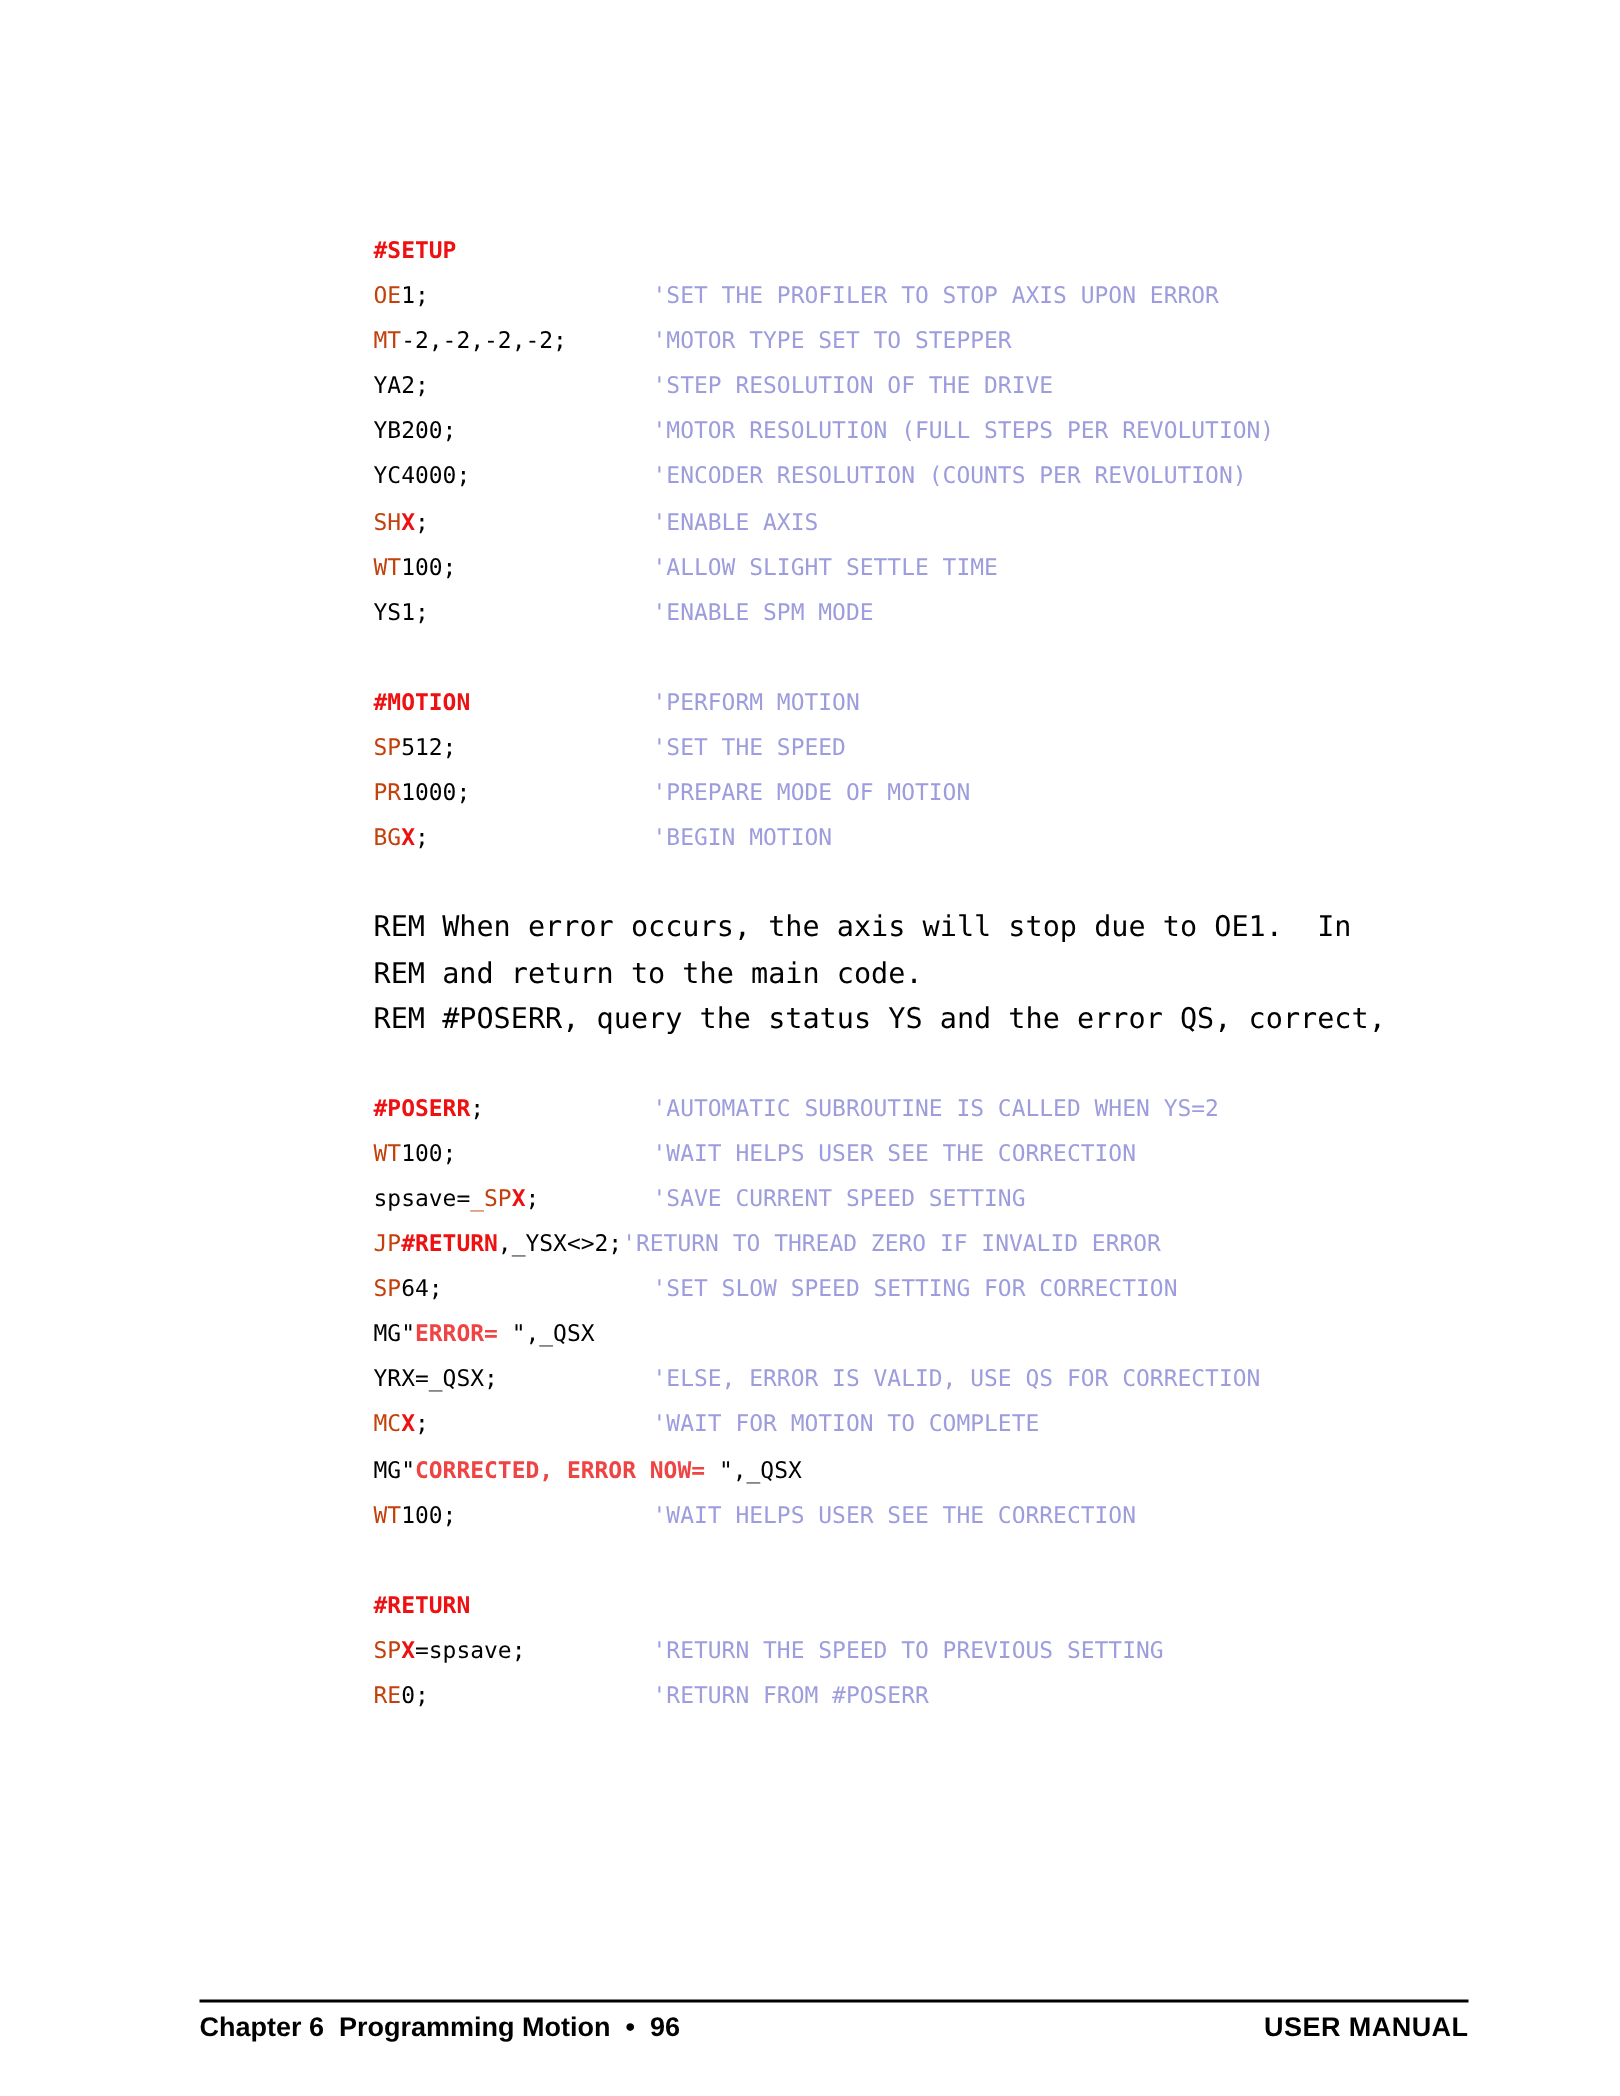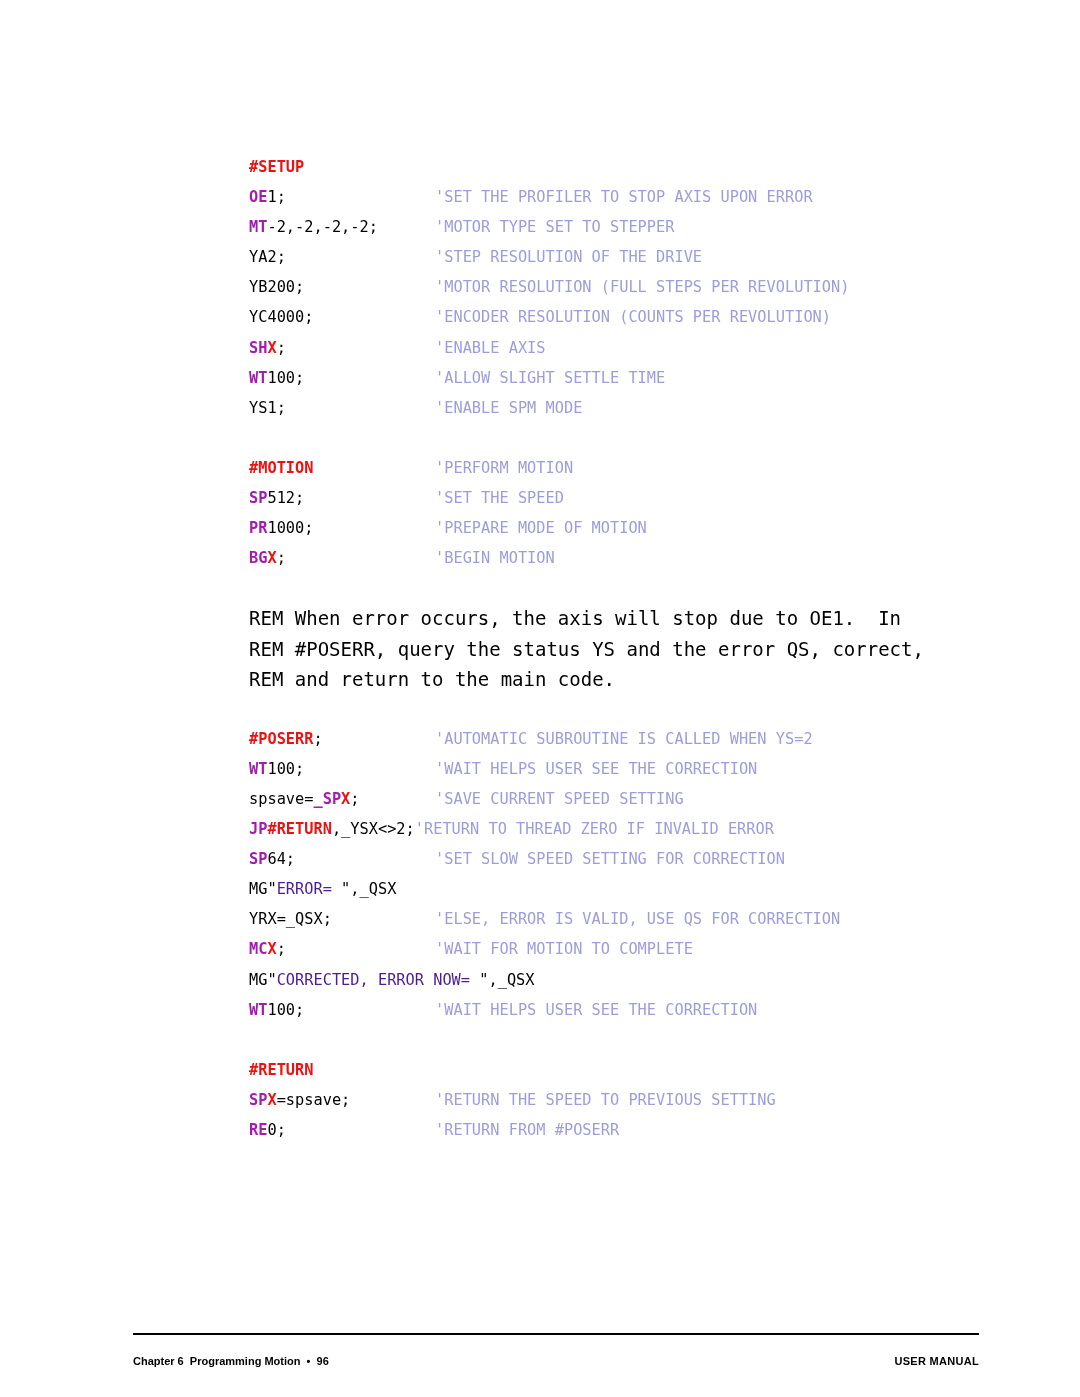--- a/index.html
+++ b/index.html
@@ -40,23 +40,23 @@
     white-space: pre;
     color: #000000;
     letter-spacing: 0px;
   }
   .code-line.blank { height: 30.1px; }
 
   
   .tok { white-space: pre; }
 
   .c-black   { color: #000000; }
-  .c-blue    { color: #a21caf; font-weight: 700; }
+  .c-blue    { color: #c2410c; font-weight: 400; }
   .c-red     { color: #EE1111; font-weight: 700; }
-  .c-green   { color: #4c1d95; font-weight: 400; }
+  .c-green   { color: #ef4444; font-weight: 700; }
   .c-comment { color: #9D9DDD; }
 
   
   .codecol {
     display: inline-block;
     width: 186px;
     vertical-align: baseline;
     white-space: pre;
     overflow: visible;
   }
@@ -80,24 +80,24 @@
     height: 0;
     border-top: 2px solid #000000;
   }
   #footer {
     position: absolute;
     left: 133px;
     top: 1313px;
     width: 846px;
     height: 26px;
     display: flex;
-    align-items: flex-end;
+    align-items: flex-start;
     justify-content: space-between;
     font-family: "Liberation Sans", sans-serif;
-    font-size: 11px;
+    font-size: 18px;
     font-weight: 700;
     color: #000000;
   }
   #footer-left { white-space: pre; }
   #footer-right { white-space: pre; letter-spacing: 0.3px; }
 </style>
 </head>
 <body>
 
 <div id="page">
@@ -112,22 +112,22 @@
       <div class="code-line"><span class="codecol"><span class="tok c-blue">SH</span><span class="tok c-red">X</span><span class="tok c-black">;</span></span><span class="tok c-comment">'ENABLE AXIS</span></div>
       <div class="code-line"><span class="codecol"><span class="tok c-blue">WT</span><span class="tok c-black">100;</span></span><span class="tok c-comment">'ALLOW SLIGHT SETTLE TIME</span></div>
       <div class="code-line"><span class="codecol"><span class="tok c-black">YS1;</span></span><span class="tok c-comment">'ENABLE SPM MODE</span></div>
       <div class="code-line blank"></div>
       <div class="code-line"><span class="codecol"><span class="tok c-red">#MOTION</span></span><span class="tok c-comment">'PERFORM MOTION</span></div>
       <div class="code-line"><span class="codecol"><span class="tok c-blue">SP</span><span class="tok c-black">512;</span></span><span class="tok c-comment">'SET THE SPEED</span></div>
       <div class="code-line"><span class="codecol"><span class="tok c-blue">PR</span><span class="tok c-black">1000;</span></span><span class="tok c-comment">'PREPARE MODE OF MOTION</span></div>
       <div class="code-line"><span class="codecol"><span class="tok c-blue">BG</span><span class="tok c-red">X</span><span class="tok c-black">;</span></span><span class="tok c-comment">'BEGIN MOTION</span></div>
       <div class="code-line blank"></div>
       <div class="prose-line"><span class="tok c-black">REM When error occurs, the axis will stop due to OE1.  In</span></div>
+      <div class="prose-line"><span class="tok c-black">REM and return to the main code.</span></div>
       <div class="prose-line"><span class="tok c-black">REM #POSERR, query the status YS and the error QS, correct,</span></div>
-      <div class="prose-line"><span class="tok c-black">REM and return to the main code.</span></div>
       <div class="code-line blank"></div>
       <div class="code-line"><span class="codecol"><span class="tok c-red">#POSERR</span><span class="tok c-black">;</span></span><span class="tok c-comment">'AUTOMATIC SUBROUTINE IS CALLED WHEN YS=2</span></div>
       <div class="code-line"><span class="codecol"><span class="tok c-blue">WT</span><span class="tok c-black">100;</span></span><span class="tok c-comment">'WAIT HELPS USER SEE THE CORRECTION</span></div>
       <div class="code-line"><span class="codecol"><span class="tok c-black">spsave=</span><span class="tok c-blue">_SP</span><span class="tok c-red">X</span><span class="tok c-black">;</span></span><span class="tok c-comment">'SAVE CURRENT SPEED SETTING</span></div>
       <div class="code-line"><span class="codecol wide"><span class="tok c-blue">JP</span><span class="tok c-red">#RETURN</span><span class="tok c-black">,_YSX&lt;&gt;2;</span></span><span class="tok c-comment">'RETURN TO THREAD ZERO IF INVALID ERROR</span></div>
       <div class="code-line"><span class="codecol"><span class="tok c-blue">SP</span><span class="tok c-black">64;</span></span><span class="tok c-comment">'SET SLOW SPEED SETTING FOR CORRECTION</span></div>
       <div class="code-line"><span class="codecol"><span class="tok c-black">MG"</span><span class="tok c-green">ERROR= </span><span class="tok c-black">",_QSX</span></span></div>
       <div class="code-line"><span class="codecol"><span class="tok c-black">YRX=_QSX;</span></span><span class="tok c-comment">'ELSE, ERROR IS VALID, USE QS FOR CORRECTION</span></div>
       <div class="code-line"><span class="codecol"><span class="tok c-blue">MC</span><span class="tok c-red">X</span><span class="tok c-black">;</span></span><span class="tok c-comment">'WAIT FOR MOTION TO COMPLETE</span></div>
       <div class="code-line"><span class="codecol"><span class="tok c-black">MG"</span><span class="tok c-green">CORRECTED, ERROR NOW= </span><span class="tok c-black">",_QSX</span></span></div>

